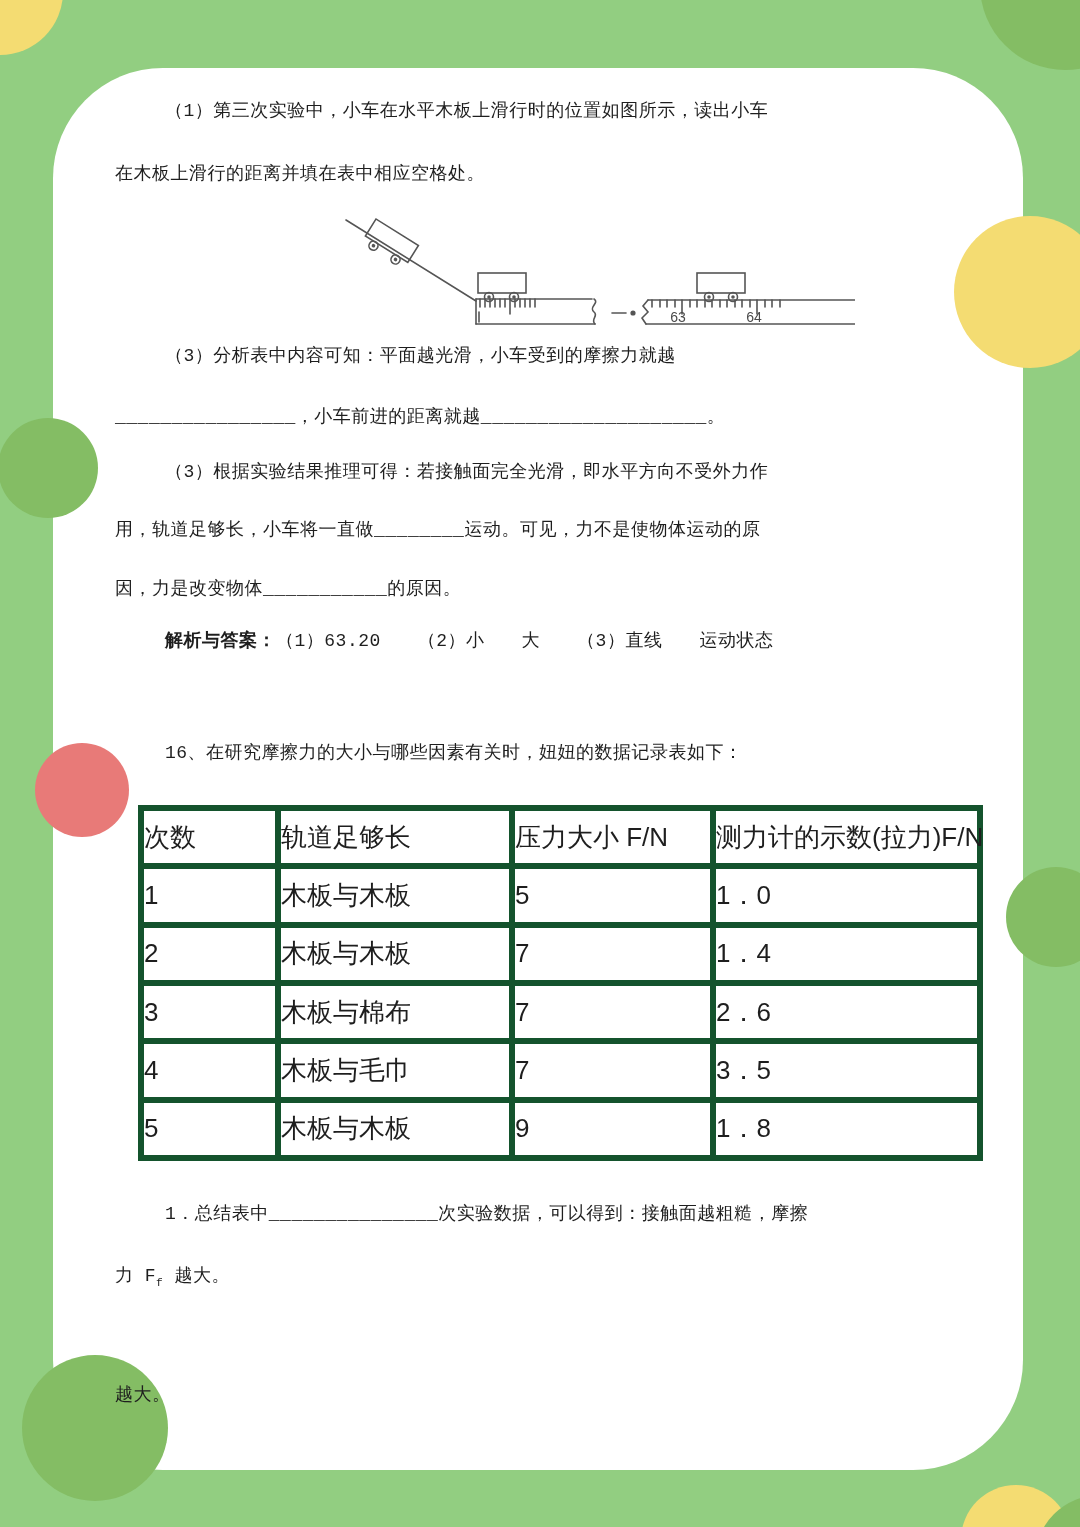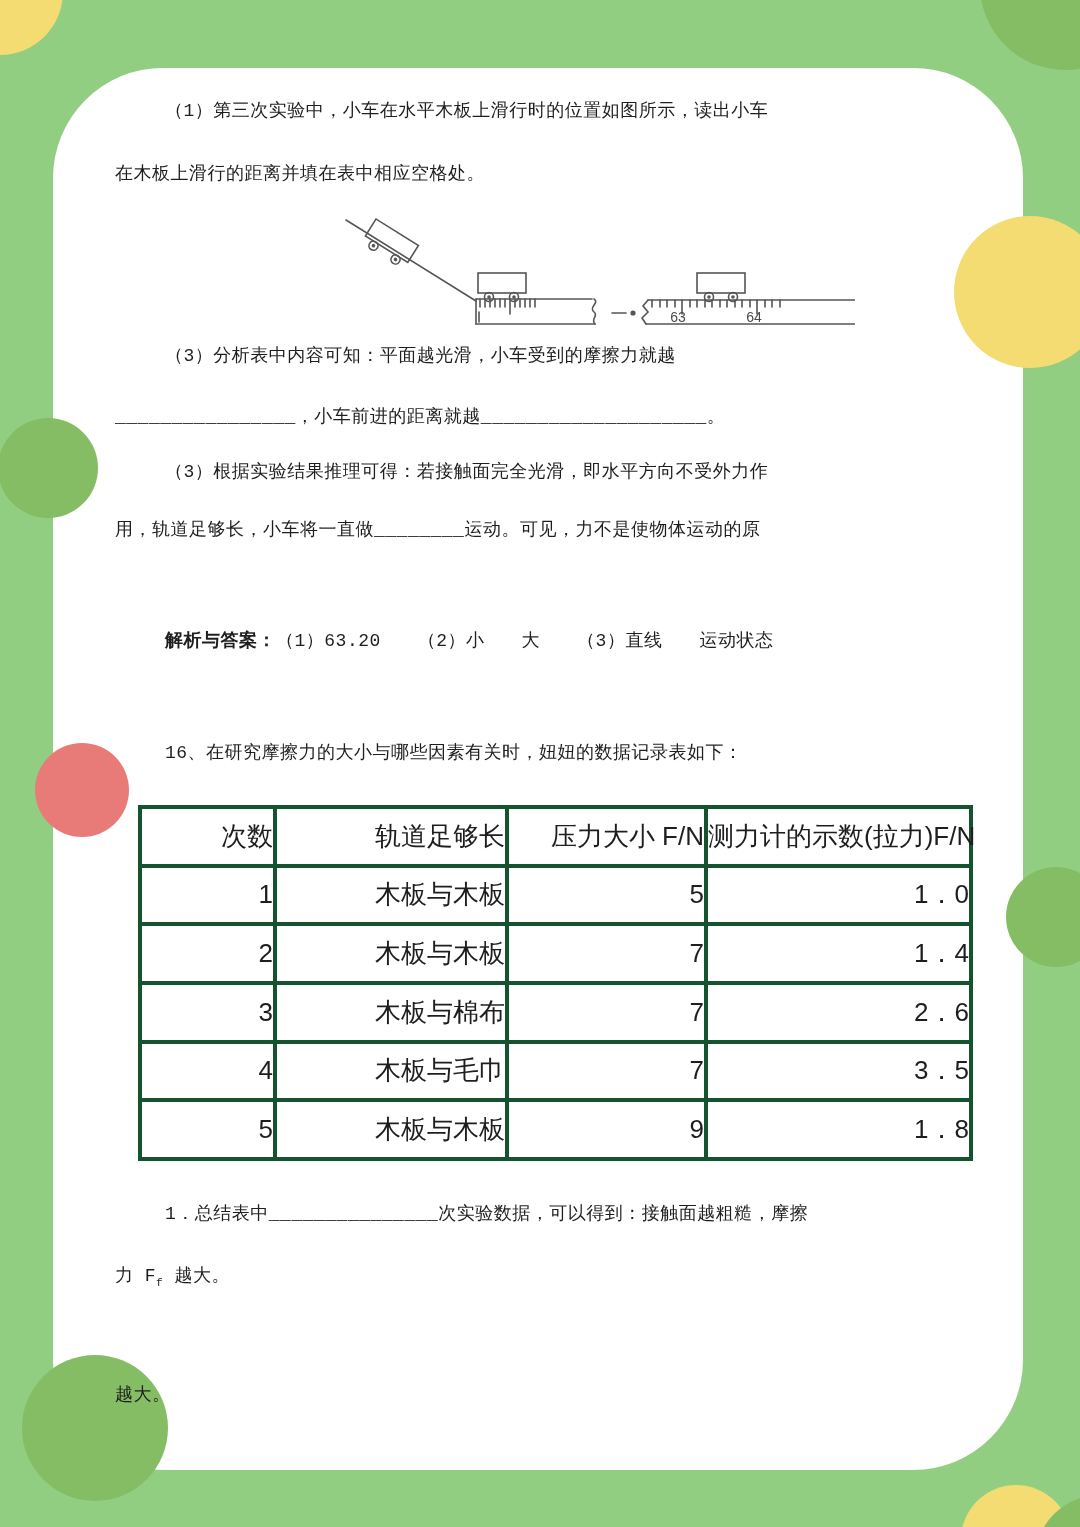--- a/index.html
+++ b/index.html
@@ -23,21 +23,21 @@
   }
   .ind{padding-left:50px;}
   .tline b{font-weight:bold;}
   sub{font-size:0.62em;}
   .diagram{position:absolute;left:330px;top:213px;}
   table.exp{
     position:absolute;left:138px;top:805px;width:815px;height:356px;
     border-collapse:collapse;table-layout:fixed;font-size:26px;color:#1e1e1e;
   }
   table.exp td{
-    border:4px solid #14532d;text-align:right;vertical-align:middle;
+    border:6px solid #14532d;text-align:left;vertical-align:middle;
     padding:0;white-space:nowrap;
   }
   .c1{width:131px;}.c2{width:228px;}.c3{width:195px;}.c4{width:261px;}
 </style>
 </head>
 <body>
 
 <div class="stage">
 
   <div class="card"></div>
@@ -104,20 +104,21 @@
       </g>
       <text x="348" y="109" font-size="14" fill="#4a4a4a" text-anchor="middle">63</text>
       <text x="424" y="109" font-size="14" fill="#4a4a4a" text-anchor="middle">64</text>
     </svg>
 
     <div class="tline ind" style="top:345px;">（3）分析表中内容可知：平面越光滑，小车受到的摩擦力就越</div>
     <div class="tline" style="top:406px;">________________，小车前进的距离就越____________________。</div>
 
     <div class="tline ind" style="top:461px;text-align:right;">（3）根据实验结果推理可得：若接触面完全光滑，即水平方向不受外力作</div>
     <div class="tline" style="top:519px;">用，轨道足够长，小车将一直做________运动。可见，力不是使物体运动的原</div>
+    <div class="tline" style="top:578px;">因，力是改变物体___________的原因。</div>
 
     <div class="tline ind" style="top:630px;"><b>解析与答案：</b><span>（1）63.20　　（2）小　　大　　（3）直线　　运动状态</span></div>
 
     <div class="tline ind" style="top:742px;">16、在研究摩擦力的大小与哪些因素有关时，妞妞的数据记录表如下：</div>
 
     <table class="exp">
       <tbody>
           <tr>
         <td class="c1">次数</td>
         <td class="c2">轨道足够长</td>

